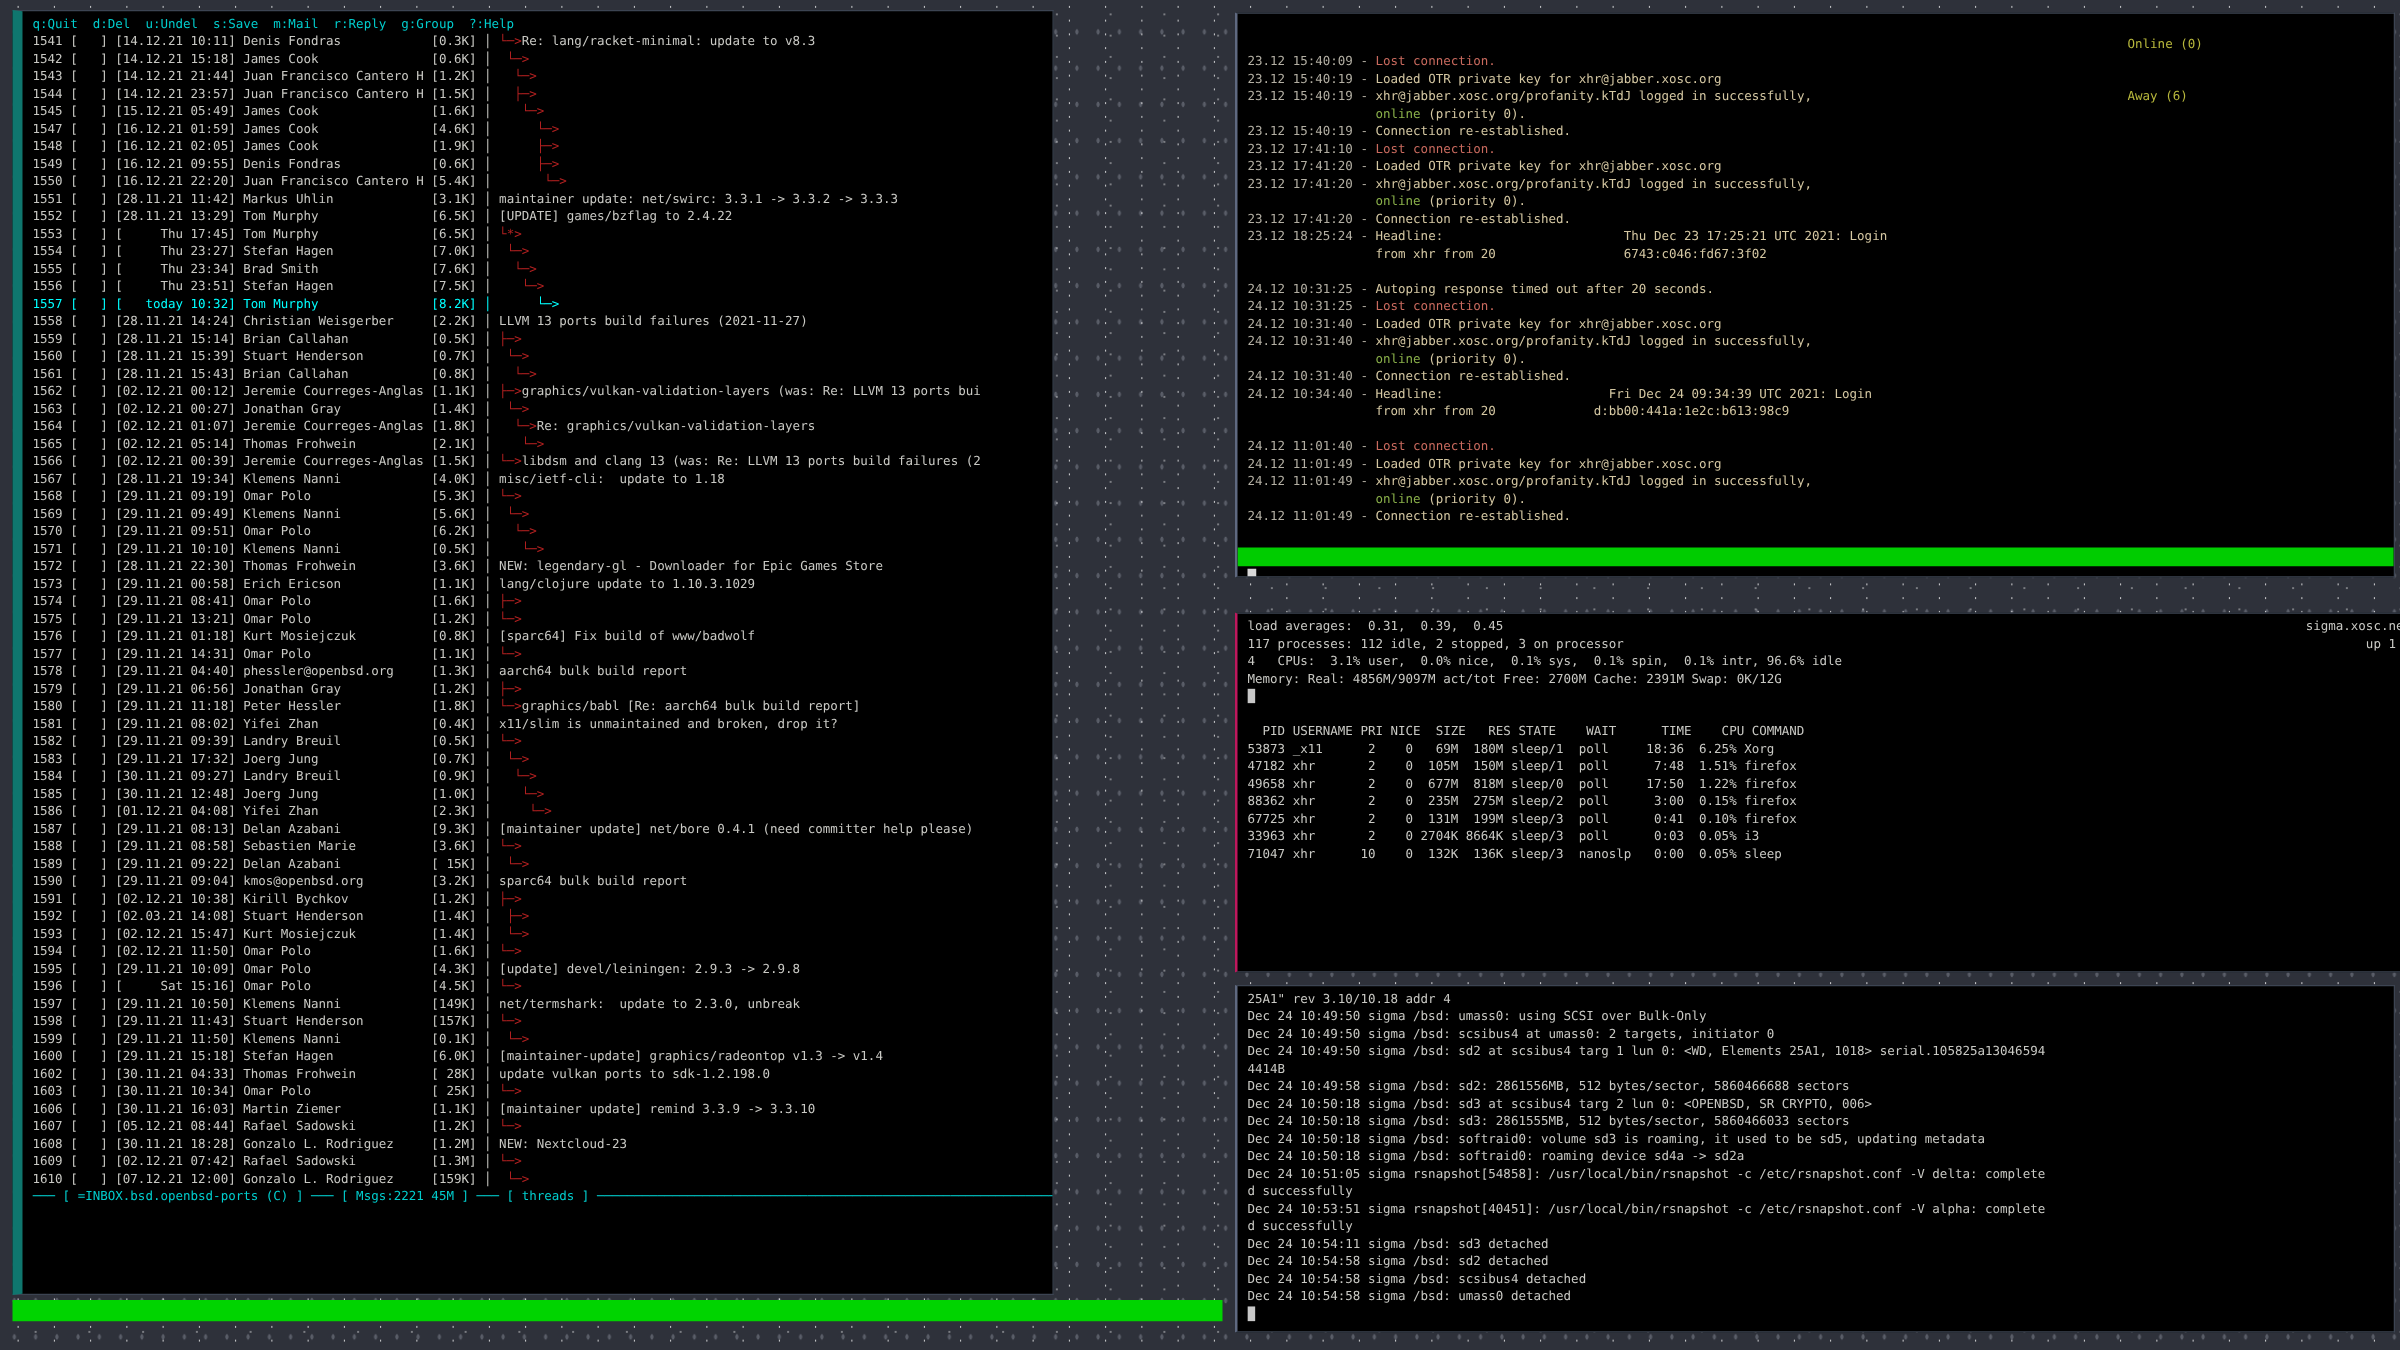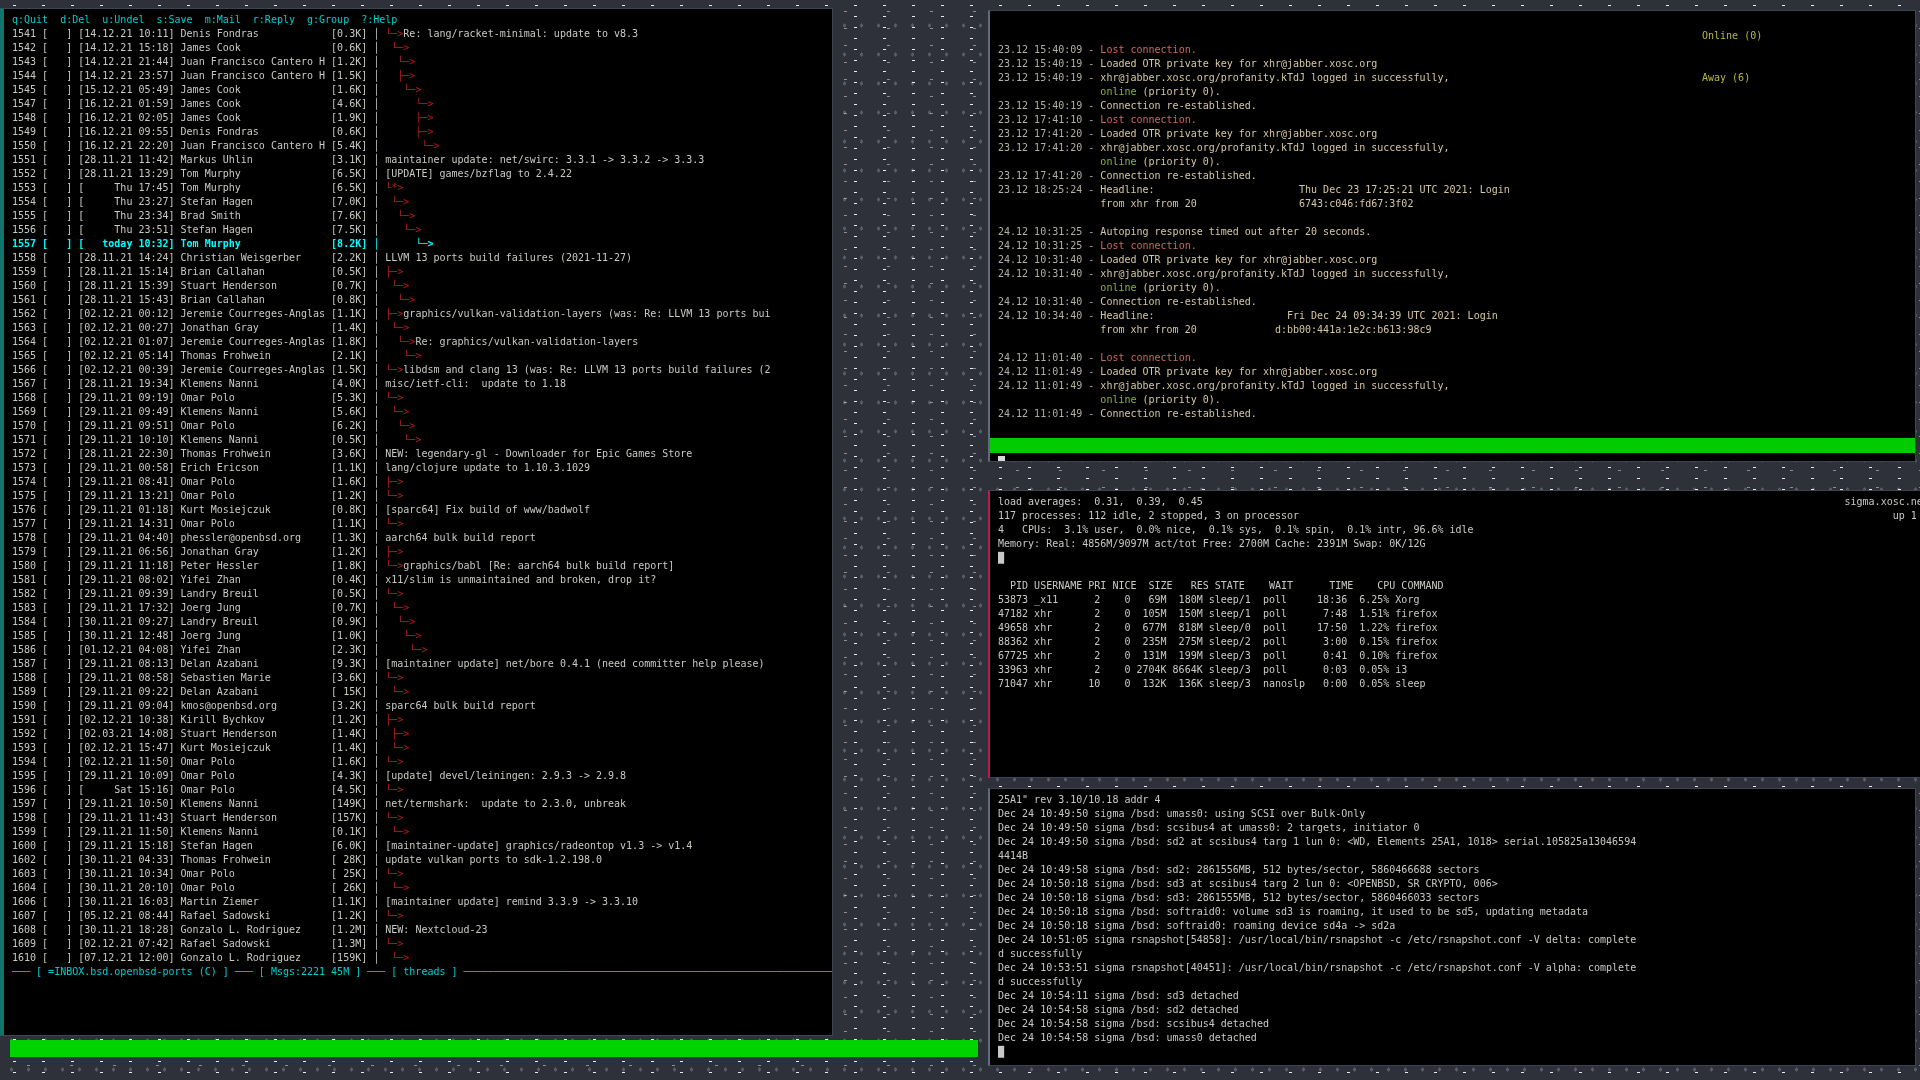--- a/index.html
+++ b/index.html
@@ -15,36 +15,36 @@
     font-family:"DejaVu Sans Mono", monospace;
   }
   .term{position:absolute;background:#000;overflow:hidden;font-size:10px;line-height:14px;color:#c9c9c4;border:1px solid #3c4452}
   .pad{padding:4px 0 0 8px;position:relative;height:100%;overflow:hidden}
   .ln{white-space:pre;height:14px;overflow:hidden}
   .cyan{color:#00cdcd}
   .tree{color:#b22020}
   .divline{color:#8f8f89}
   .row span{color:#c9c9c4}
   .row span.tree{color:#b22020}
-  .row.sel span{color:#00ffff;font-weight:bold}
+  .row.sel span{color:#00ffff;font-weight:normal}
   .ts{color:#b3afa3}
   .msg{color:#d4c7a2}
   .err{color:#c96a5e}
   .ok{color:#8ab04a}
   .yel{color:#b8b83c}
   .cur{color:#c8c8c8}
   .r{float:right;padding-right:12px}
   .gbar{position:absolute;left:0;width:100%;height:15px;background:#00cc00;color:#001500;white-space:pre;line-height:15px;overflow:hidden;font-size:10px}
   #wm-bar{position:absolute;left:10px;top:1040px;width:968px;height:17px;background:#00d400;color:#001500;font-size:10px;line-height:17px;white-space:pre;overflow:hidden}
   .curblk{display:inline-block;width:7px;height:13px;background:#d8d8d8;vertical-align:middle}
 </style>
 </head>
 <body>
 
-<div class="term" style="left:0;top:8px;width:833px;height:1028px;border-left:4px solid #0f766e">
+<div class="term" style="left:10px;top:8px;width:833px;height:1028px;border-left:8px solid #0f766e">
   <div class="pad">
     <div class="ln cyan">q:Quit  d:Del  u:Undel  s:Save  m:Mail  r:Reply  g:Group  ?:Help</div>
     <div>
         <div class="ln row"><span>1541 [   ] [14.12.21 10:11] Denis Fondras            [0.3K] </span><span class="divline">│ </span><span class="tree">└─&gt;</span><span class="subj">Re: lang/racket-minimal: update to v8.3</span></div>
         <div class="ln row"><span>1542 [   ] [14.12.21 15:18] James Cook               [0.6K] </span><span class="divline">│ </span><span class="tree"> └─&gt;</span></div>
         <div class="ln row"><span>1543 [   ] [14.12.21 21:44] Juan Francisco Cantero H [1.2K] </span><span class="divline">│ </span><span class="tree">  └─&gt;</span></div>
         <div class="ln row"><span>1544 [   ] [14.12.21 23:57] Juan Francisco Cantero H [1.5K] </span><span class="divline">│ </span><span class="tree">  ├─&gt;</span></div>
         <div class="ln row"><span>1545 [   ] [15.12.21 05:49] James Cook               [1.6K] </span><span class="divline">│ </span><span class="tree">   └─&gt;</span></div>
         <div class="ln row"><span>1547 [   ] [16.12.21 01:59] James Cook               [4.6K] </span><span class="divline">│ </span><span class="tree">     └─&gt;</span></div>
         <div class="ln row"><span>1548 [   ] [16.12.21 02:05] James Cook               [1.9K] </span><span class="divline">│ </span><span class="tree">     ├─&gt;</span></div>
@@ -95,21 +95,20 @@
         <div class="ln row"><span>1593 [   ] [02.12.21 15:47] Kurt Mosiejczuk          [1.4K] </span><span class="divline">│ </span><span class="tree"> └─&gt;</span></div>
         <div class="ln row"><span>1594 [   ] [02.12.21 11:50] Omar Polo                [1.6K] </span><span class="divline">│ </span><span class="tree">└─&gt;</span></div>
         <div class="ln row"><span>1595 [   ] [29.11.21 10:09] Omar Polo                [4.3K] </span><span class="divline">│ </span><span class="subj">[update] devel/leiningen: 2.9.3 -&gt; 2.9.8</span></div>
         <div class="ln row"><span>1596 [   ] [     Sat 15:16] Omar Polo                [4.5K] </span><span class="divline">│ </span><span class="tree">└─&gt;</span></div>
         <div class="ln row"><span>1597 [   ] [29.11.21 10:50] Klemens Nanni            [149K] </span><span class="divline">│ </span><span class="subj">net/termshark:  update to 2.3.0, unbreak</span></div>
         <div class="ln row"><span>1598 [   ] [29.11.21 11:43] Stuart Henderson         [157K] </span><span class="divline">│ </span><span class="tree">└─&gt;</span></div>
         <div class="ln row"><span>1599 [   ] [29.11.21 11:50] Klemens Nanni            [0.1K] </span><span class="divline">│ </span><span class="tree"> └─&gt;</span></div>
         <div class="ln row"><span>1600 [   ] [29.11.21 15:18] Stefan Hagen             [6.0K] </span><span class="divline">│ </span><span class="subj">[maintainer-update] graphics/radeontop v1.3 -&gt; v1.4</span></div>
         <div class="ln row"><span>1602 [   ] [30.11.21 04:33] Thomas Frohwein          [ 28K] </span><span class="divline">│ </span><span class="subj">update vulkan ports to sdk-1.2.198.0</span></div>
         <div class="ln row"><span>1603 [   ] [30.11.21 10:34] Omar Polo                [ 25K] </span><span class="divline">│ </span><span class="tree">└─&gt;</span></div>
-        <div class="ln row"><span>1604 [   ] [30.11.21 20:10] Omar Polo                [ 26K] </span><span class="divline">│ </span><span class="tree"> └─&gt;</span></div>
         <div class="ln row"><span>1606 [   ] [30.11.21 16:03] Martin Ziemer            [1.1K] </span><span class="divline">│ </span><span class="subj">[maintainer update] remind 3.3.9 -&gt; 3.3.10</span></div>
         <div class="ln row"><span>1607 [   ] [05.12.21 08:44] Rafael Sadowski          [1.2K] </span><span class="divline">│ </span><span class="tree">└─&gt;</span></div>
         <div class="ln row"><span>1608 [   ] [30.11.21 18:28] Gonzalo L. Rodriguez     [1.2M] </span><span class="divline">│ </span><span class="subj">NEW: Nextcloud-23</span></div>
         <div class="ln row"><span>1609 [   ] [02.12.21 07:42] Rafael Sadowski          [1.3M] </span><span class="divline">│ </span><span class="tree">└─&gt;</span></div>
         <div class="ln row"><span>1610 [   ] [07.12.21 12:00] Gonzalo L. Rodriguez     [159K] </span><span class="divline">│ </span><span class="tree"> └─&gt;</span></div>
       </div>
     <div class="ln cyan">─── [ =INBOX.bsd.openbsd-ports (C) ] ─── [ Msgs:2221 45M ] ─── [ threads ] ─────────────────────────────────────────────────────────────────────────────────────</div>
   </div>
 </div>
 

